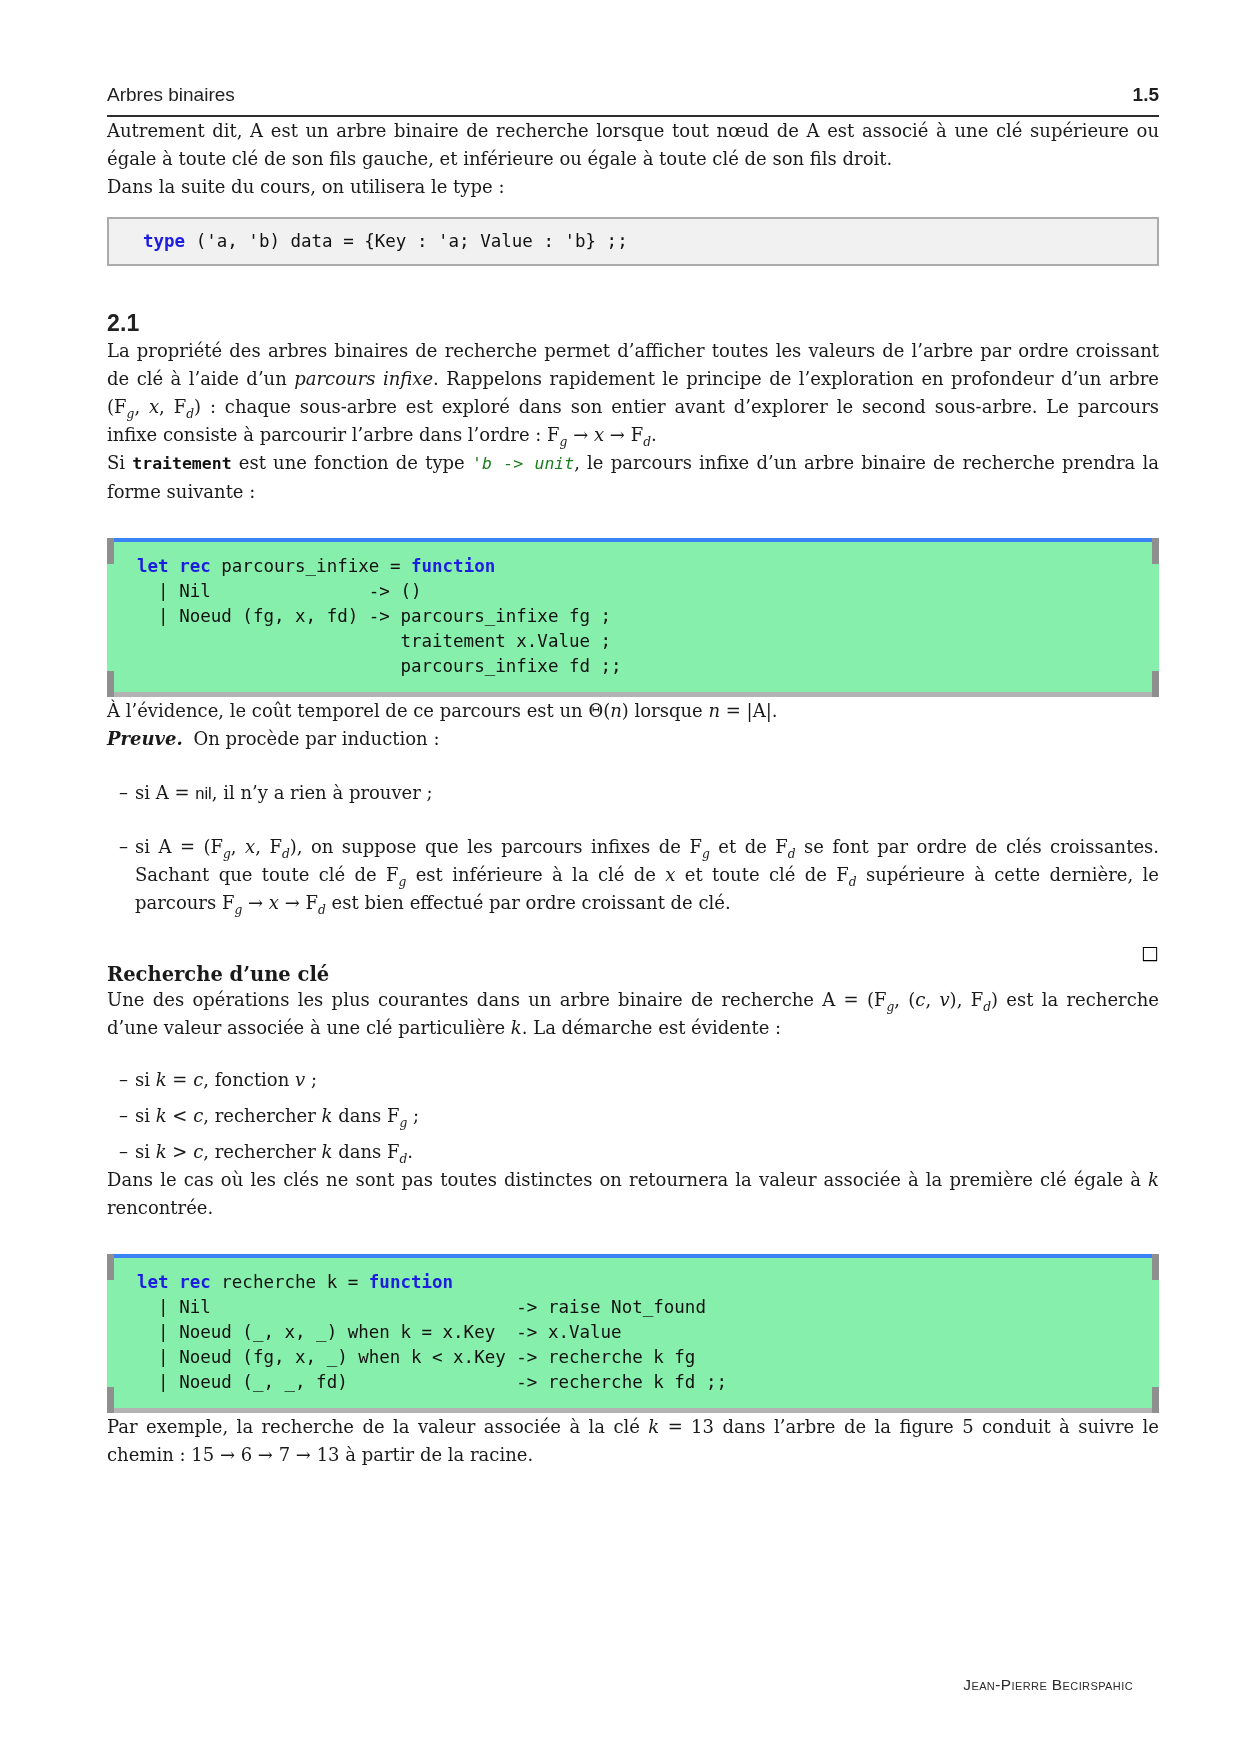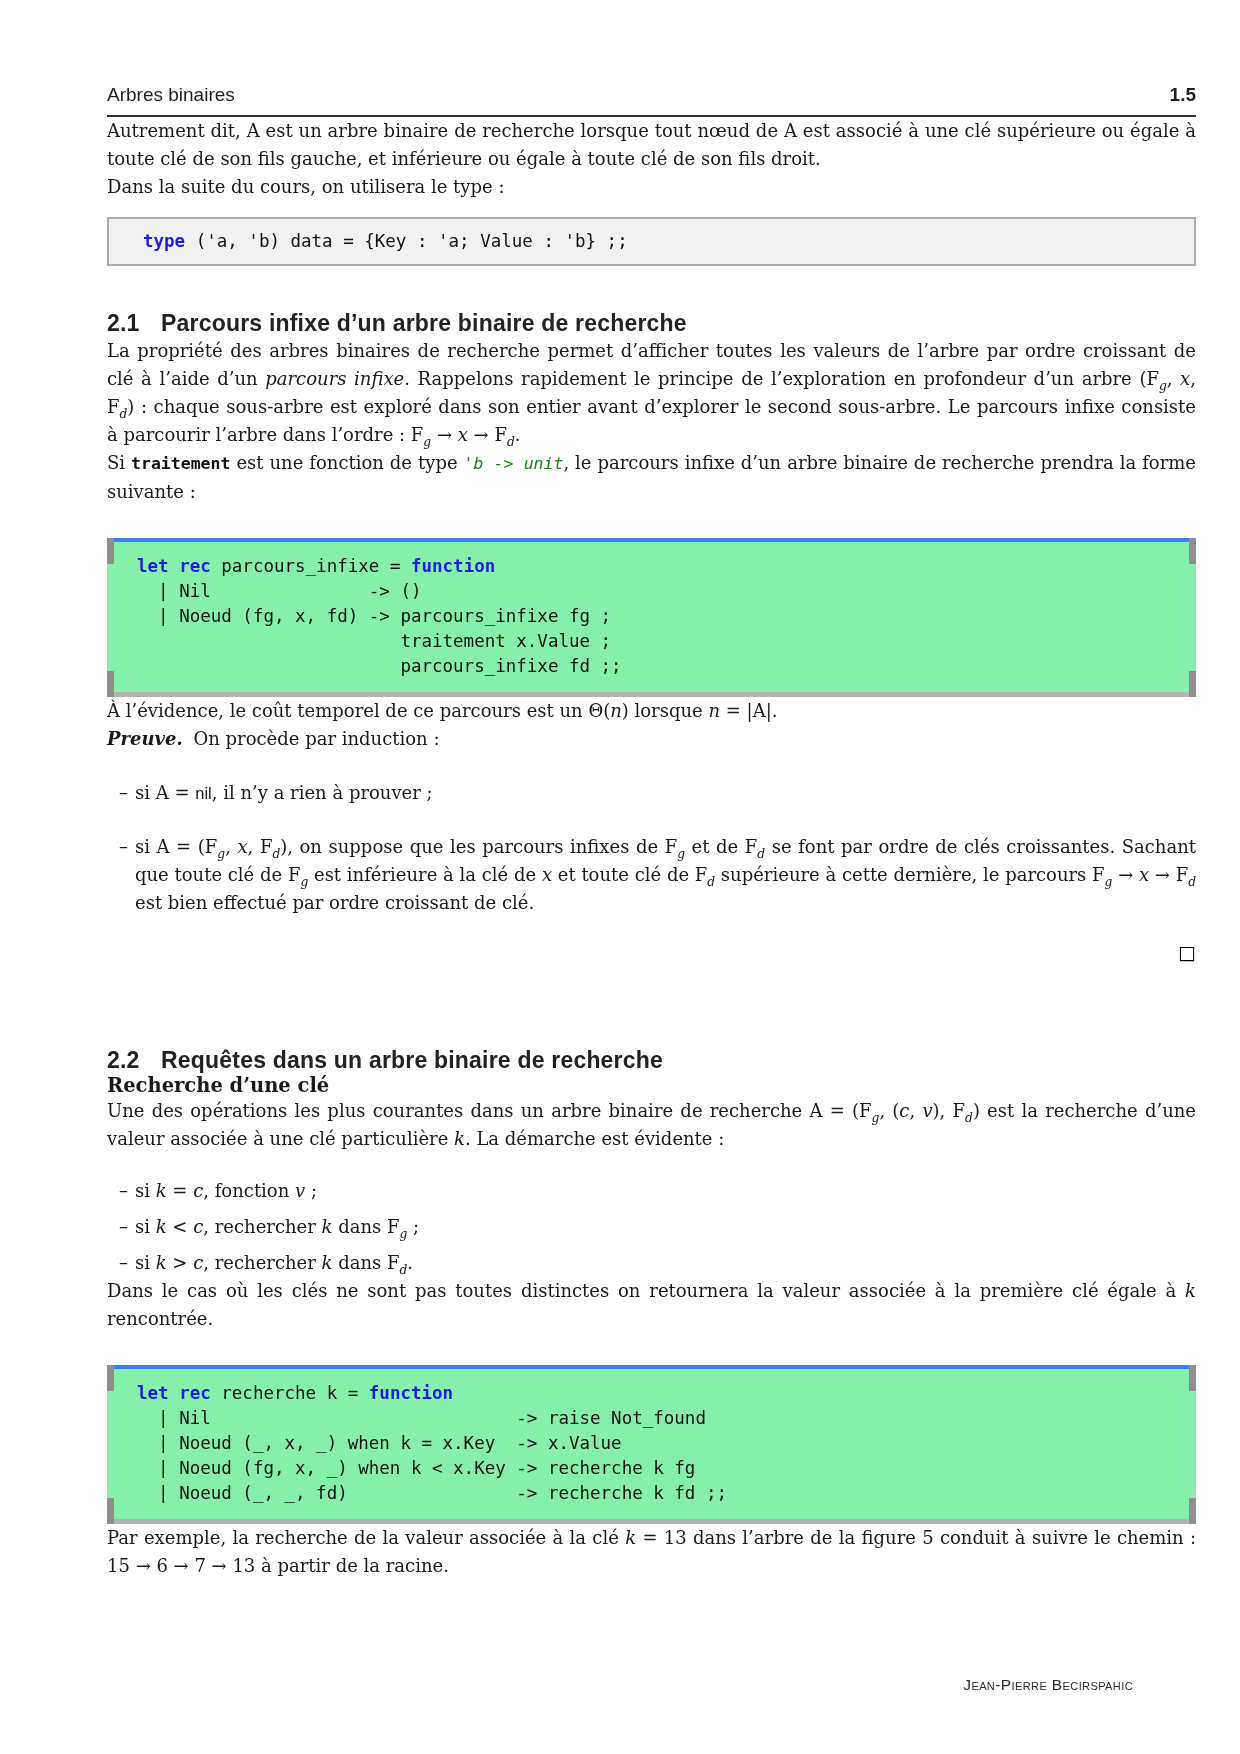--- a/index.html
+++ b/index.html
@@ -1,21 +1,21 @@
 <!DOCTYPE html>
 <html><head>
 <meta charset="utf-8">
 <style>
   html,body{margin:0;padding:0;background:#ffffff;}
   body{
     width:1240px;height:1754px;position:relative;
     font-family:"DejaVu Serif",serif;color:#1a1a1a;
     -webkit-font-smoothing:antialiased;
   }
-  .page{padding:84px 44px 0 107px;}
+  .page{padding:84px 81px 0 107px;}
 
   
   .doc-header{
     display:flex;justify-content:space-between;align-items:baseline;
     font-family:"Liberation Sans",sans-serif;font-size:19px;color:#1f1f1f;
     border-bottom:2px solid #2e2e2e;padding-bottom:9px;
   }
   .doc-header .pgnum{font-weight:bold;}
 
   
@@ -88,21 +88,20 @@
 
   <p class="body mt26">Dans la suite du cours, on utilisera le type :</p>
 
   <div class="codeblock1">
     <div class="code-line"><span class="kw">type</span><span> ('a, 'b) data = {Key : 'a; Value : 'b} ;;</span></div>
   </div>
 
 
   <div class="section-h mt44">
     <span class="num">2.1</span>
-    <span>Parcours infixe d’un arbre binaire de recherche</span>
   </div>
 
   <p class="body mt22"><span>La propriété des arbres binaires de recherche permet d’afficher toutes les valeurs de l’arbre par ordre croissant de clé à l’aide d’un </span><span class="it">parcours infixe</span><span>. Rappelons rapidement le principe de l’exploration en profondeur d’un arbre (</span><span>F<sub>g</sub></span><span>, </span><span class="it">x</span><span>, </span><span>F<sub>d</sub></span><span>) : chaque sous-arbre est exploré dans son entier avant d’explorer le second sous-arbre. Le parcours infixe consiste à parcourir l’arbre dans l’ordre : </span><span>F<sub>g</sub></span><span> → </span><span class="it">x</span><span> → </span><span>F<sub>d</sub></span><span>.</span></p>
   <p class="body mt0"><span>Si </span><span class="tt">traitement</span><span> est une fonction de type </span><span class="gc">'b -&gt; unit</span><span>, le parcours infixe d’un arbre binaire de recherche prendra la forme suivante :</span></p>
 
   <div class="codepanel">
     <div class="corner tl"></div>
     <div class="corner tr"></div>
     <div class="corner bl"></div>
     <div class="corner br"></div>
@@ -124,24 +123,20 @@
   </div>
   <div class="item mt26">
     <span class="marker">–</span>
     <span><span>si A = (</span><span>F<sub>g</sub></span><span>, </span><span class="it">x</span><span>, </span><span>F<sub>d</sub></span><span>), on suppose que les parcours infixes de </span><span>F<sub>g</sub></span><span> et de </span><span>F<sub>d</sub></span><span> se font par ordre de clés croissantes. Sachant que toute clé de </span><span>F<sub>g</sub></span><span> est inférieure à la clé de </span><span class="it">x</span><span> et toute clé de </span><span>F<sub>d</sub></span><span> supérieure à cette dernière, le parcours </span><span>F<sub>g</sub></span><span> → </span><span class="it">x</span><span> → </span><span>F<sub>d</sub></span><span> est bien effectué par ordre croissant de clé.</span></span>
   </div>
 
   <div class="qed mt24">
     <span>□</span>
   </div>
 
-  <div class="section-h mt84">
-    <span class="num">2.2</span>
-    <span>Requêtes dans un arbre binaire de recherche</span>
-  </div>
 
   <p class="subhead mt26">Recherche d’une clé</p>
 
   <p class="body mt8"><span>Une des opérations les plus courantes dans un arbre binaire de recherche A = (</span><span>F<sub>g</sub></span><span>, (</span><span class="it">c</span><span>, </span><span class="it">v</span><span>), </span><span>F<sub>d</sub></span><span>) est la recherche d’une valeur associée à une clé particulière </span><span class="it">k</span><span>. La démarche est évidente :</span></p>
 
   <div class="item mt24">
     <span class="marker">–</span>
     <span><span>si </span><span class="it">k</span><span> = </span><span class="it">c</span><span>, fonction </span><span class="it">v</span><span> ;</span></span>
   </div>
   <div class="item mt8">

